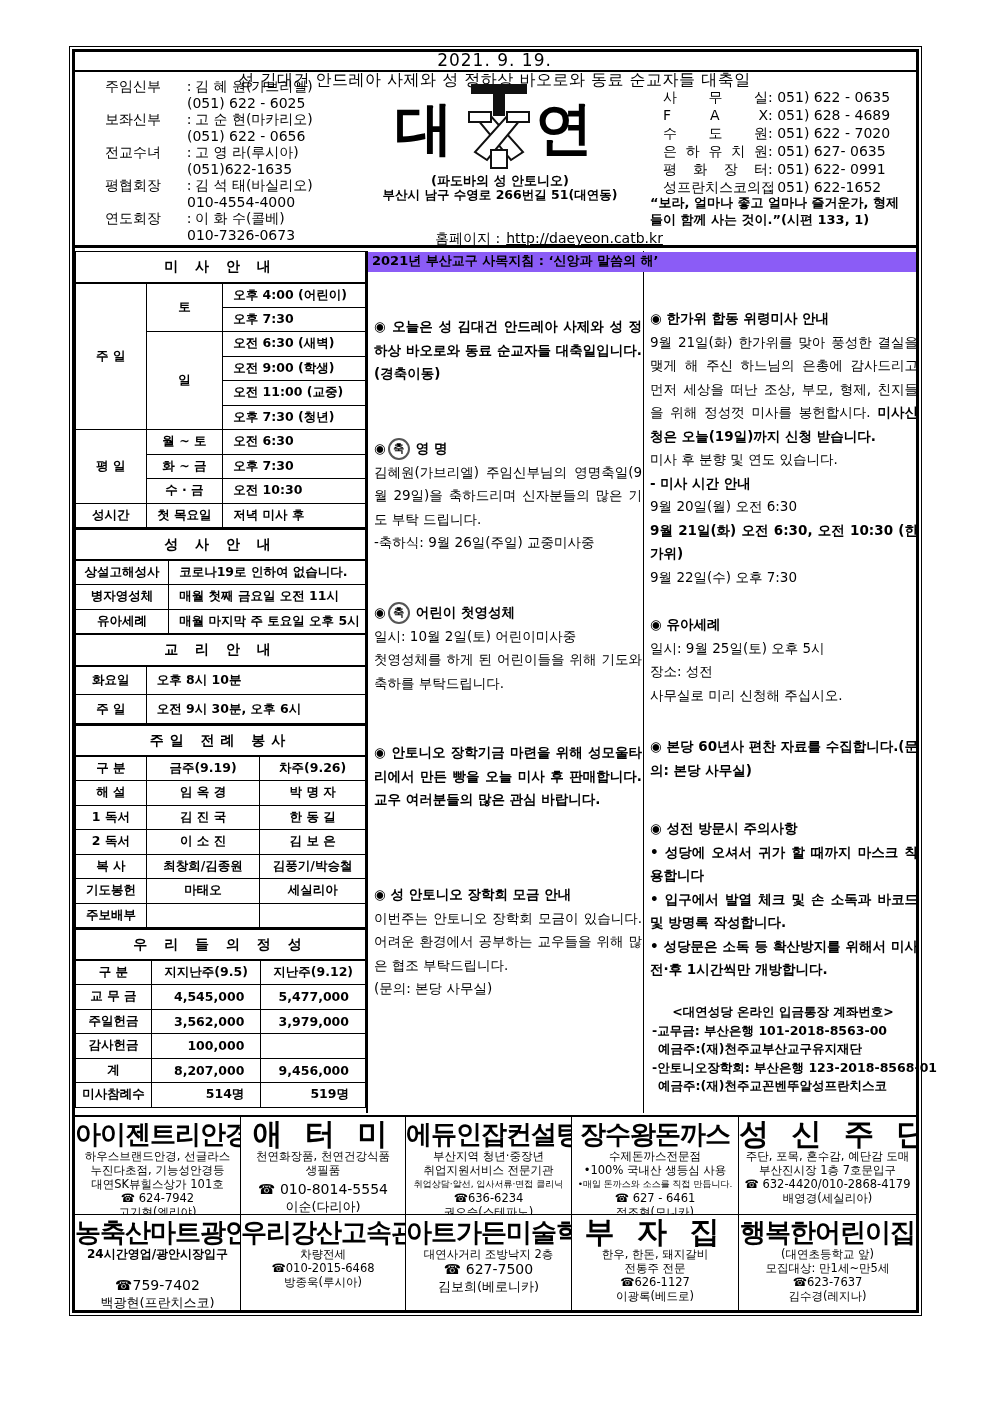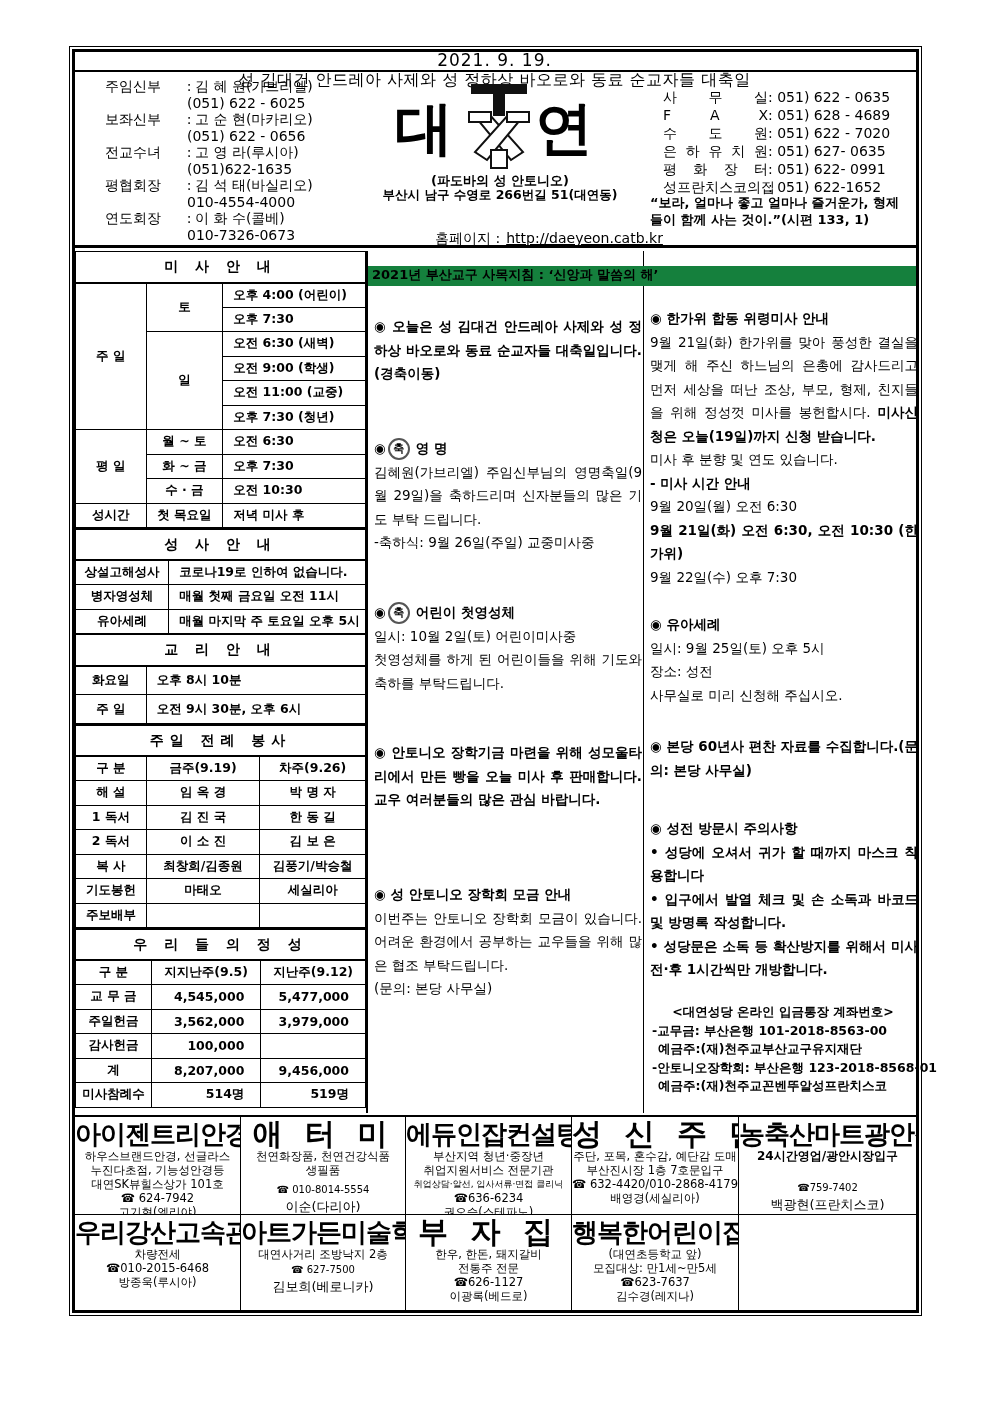--- a/index.html
+++ b/index.html
@@ -43,40 +43,40 @@
   .leftcol { position: absolute; left: 75px; top: 251px; width: 291px; }
   table.grid { width: 291px; border-collapse: collapse; font-size: 12.5px; font-weight: bold; }
   table.grid td { border: 1px solid #000; text-align: center; height: 24.5px; padding: 0 3px; white-space: nowrap; }
   table.grid td.sect { font-size: 14px; letter-spacing: 6px; height: 31px; border-bottom: 2px solid #000; }
   table.grid td.left { text-align: left; padding-left: 10px; }
   table.grid td.right { text-align: right; padding-right: 16px; }
   table.grid td.thick-top { border-top: 2px solid #000; }
 
   
   .midcol { position: absolute; left: 366px; top: 251px; width: 278px; height: 862px; border-left: 2px solid #000; border-right: 1px solid #000; }
-  .banner { position: absolute; left: 368px; top: 252px; width: 548px; height: 20px; font-size: 13px; font-weight: bold; padding-left: 4px; line-height: 18px; background: #15803d; margin-top: 14px; }
+  .banner { position: absolute; left: 368px; top: 252px; width: 548px; height: 20px; font-size: 13px; font-weight: bold; padding-left: 4px; line-height: 18px; background: #8b5cf6; }
   .midcol .notice, .rightcol .notice { position: absolute; left: 6px; width: 268px; font-size: 13.5px; line-height: 23.5px; text-align: justify; }
   .notice .head { font-weight: bold; }
   .notice .bold { font-weight: bold; }
   .badge { display: inline-block; width: 22px; height: 22px; border: 2px solid #555; border-radius: 50%; font-size: 11px; text-align: center; line-height: 18px; font-weight: bold; vertical-align: middle; margin: 0 6px 0 2px; }
 
   .rightcol { position: absolute; left: 644px; top: 251px; width: 272px; height: 862px; }
   .accounts { position: absolute; left: 8px; width: 262px; font-size: 12.5px; line-height: 18.5px; font-weight: bold; white-space: nowrap; }
 
   
   .ads { position: absolute; left: 75px; top: 1115px; width: 841px; height: 222px; border-top: 2px solid #000; display: grid;
     grid-template-columns: 166px 165px 166px 167px 177px; grid-template-rows: 98px 98px; }
   .ad { border-right: 1px solid #000; border-bottom: 1px solid #000; text-align: center; overflow: hidden; padding-top: 2px; }
   .ad:nth-child(5n) { border-right: none; }
   .ad .title { font-size: 26px; font-weight: bold; line-height: 30px; white-space: nowrap; letter-spacing: -1px; }
   .ad .title.wide { letter-spacing: 6px; font-size: 30px; }
   .ad .line { font-size: 11.5px; line-height: 14px; white-space: nowrap; }
   .ad .line.small { font-size: 9px; }
   .ad .line.boldl { font-weight: bold; font-size: 12px; }
-  .ad .phone { font-size: 10px; line-height: 17px; white-space: nowrap; }
+  .ad .phone { font-size: 14px; line-height: 17px; white-space: nowrap; }
   .ad .owner { font-size: 13px; line-height: 17px; white-space: nowrap; }
 </style>
 </head>
 <body>
 
 <div class="frame-outer"></div>
 <div class="frame-inner"></div>
 
 <div class="topline">
   <span class="date">2021. 9. 19.</span>
@@ -460,20 +460,28 @@
   </div>
   <div class="ad">
     <div class="title">에듀인잡컨설팅</div>
     <div class="line">부산지역 청년·중장년</div>
     <div class="line">취업지원서비스 전문기관</div>
     <div class="line small">취업상담·알선, 입사서류·면접 클리닉</div>
     <div class="line">☎636-6234</div>
     <div class="line">권오승(스테파노)</div>
   </div>
   <div class="ad">
+    <div class="title">장수왕돈까스</div>
+    <div class="line">수제돈까스전문점</div>
+    <div class="line">•100% 국내산 생등심 사용</div>
+    <div class="line small">•매일 돈까스와 소스를 직접 만듭니다.</div>
+    <div class="line">☎ 627 - 6461</div>
+    <div class="line">정조현(모니카)</div>
+  </div>
+  <div class="ad">
     <div class="title wide">성 신 주 단</div>
     <div class="line">주단, 포목, 혼수감, 예단감 도매</div>
     <div class="line">부산진시장 1층 7호문입구</div>
     <div class="line">☎ 632-4420/010-2868-4179</div>
     <div class="line">배영경(세실리아)</div>
   </div>
   <div class="ad">
     <div class="title">농축산마트광안점</div>
     <div class="line boldl">24시간영업/광안시장입구</div>
     <div class="phone" style="margin-top:16px">☎759-7402</div>

